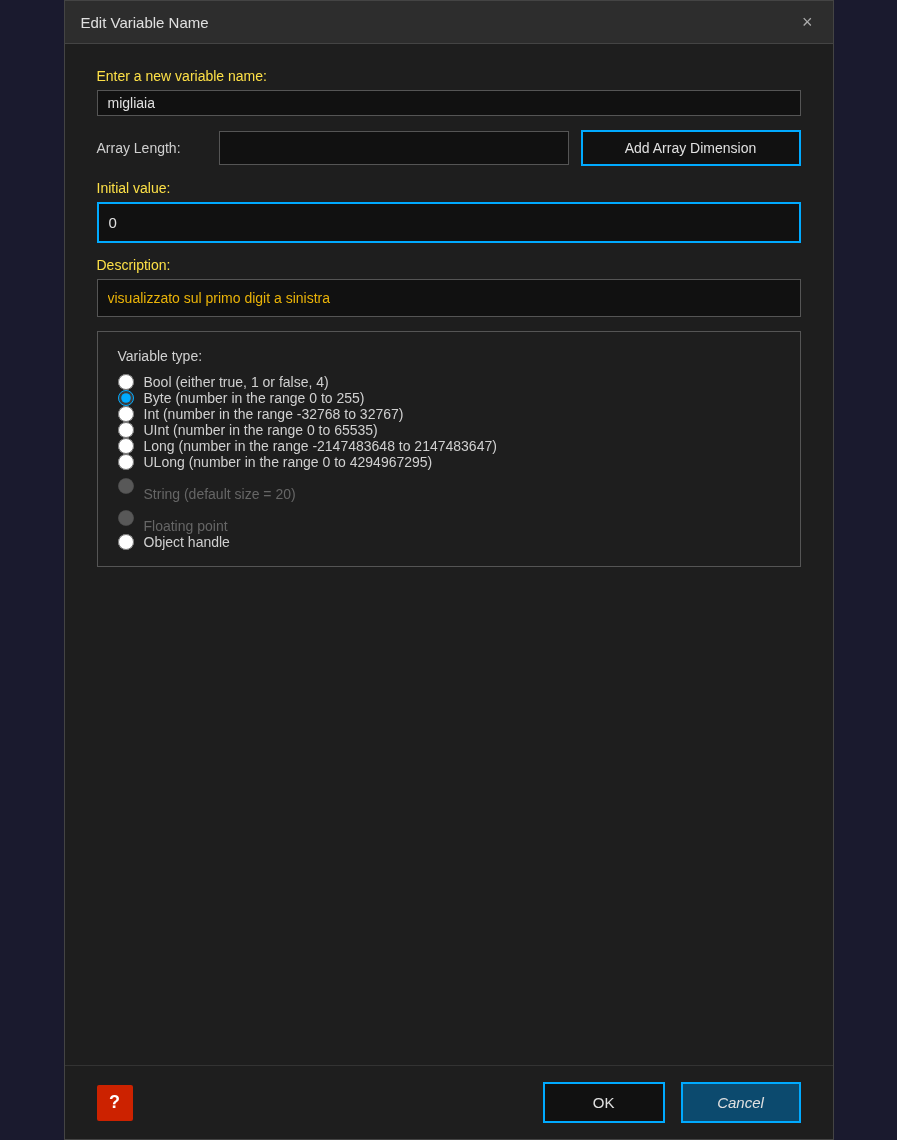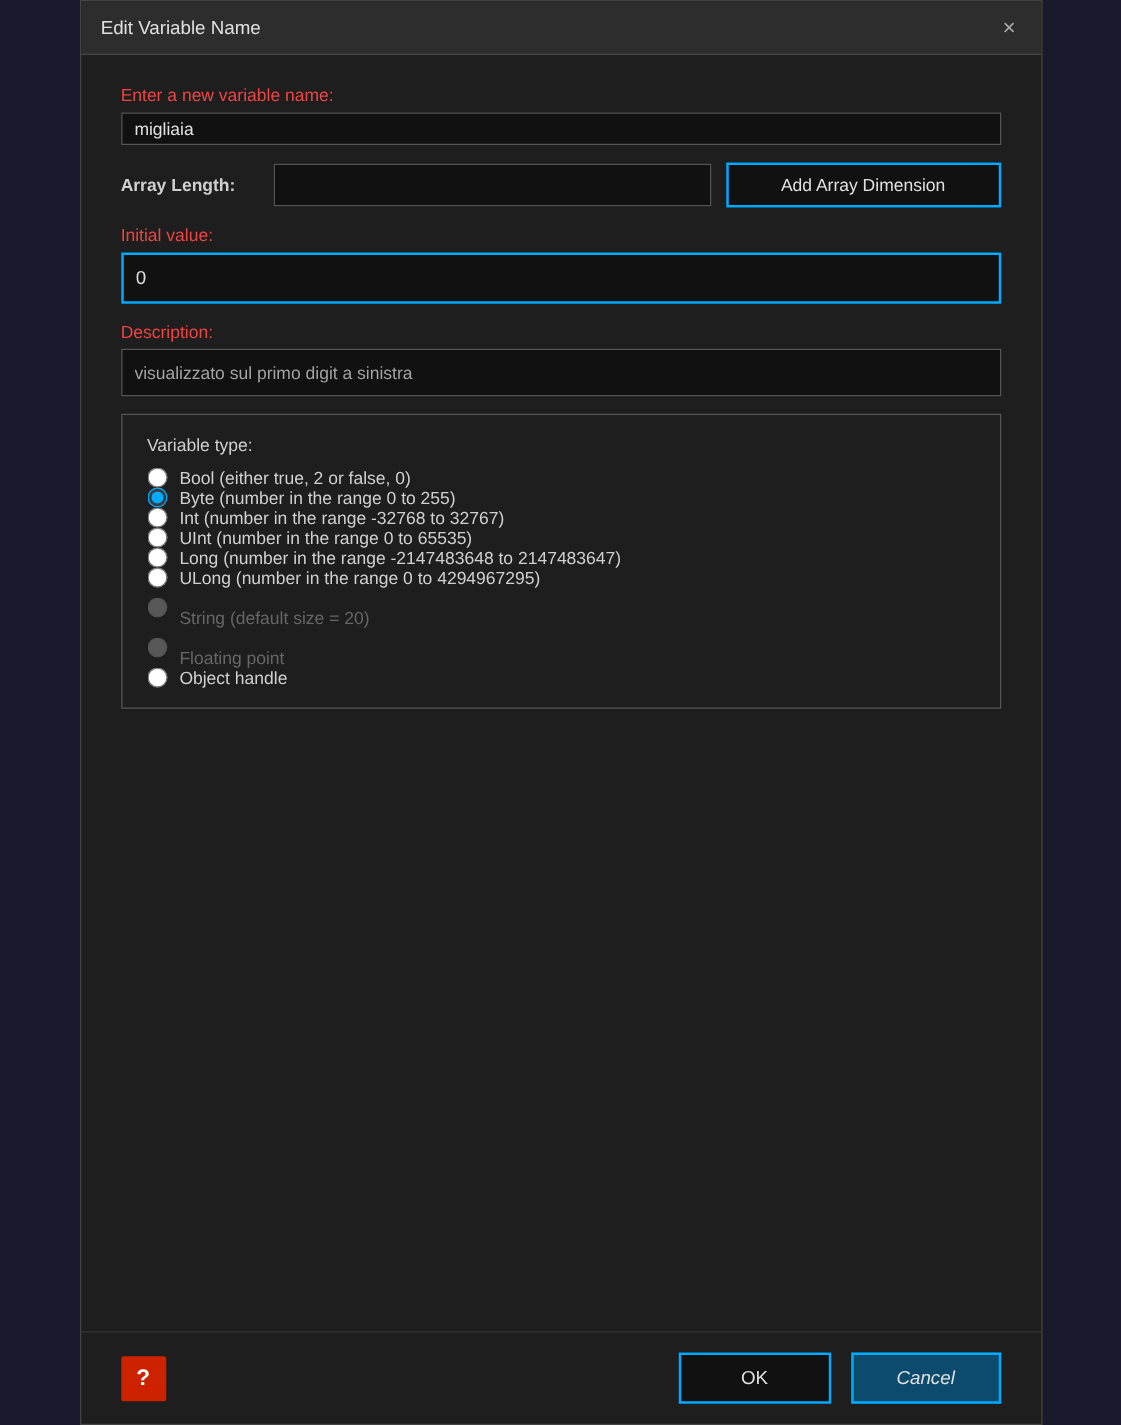--- a/index.html
+++ b/index.html
@@ -55,21 +55,21 @@
 
     .content {
       padding: 24px 32px;
       flex: 1;
       display: flex;
       flex-direction: column;
       gap: 14px;
     }
 
     .label {
-      color: #ef4444;
+      color: #fde047;
       font-size: 14px;
       margin-bottom: 6px;
     }
 
     .text-input {
       background: #111;
       border: 1px solid #555;
       color: #e0e0e0;
       font-size: 14px;
       padding: 4px 10px;
@@ -81,21 +81,20 @@
       display: flex;
       align-items: center;
       gap: 12px;
     }
 
     .array-label {
       color: #d0d0d0;
       font-size: 14px;
       white-space: nowrap;
       min-width: 110px;
-      font-weight: bold;
     }
 
     .array-length-input {
       background: #111;
       border: 1px solid #555;
       color: #e0e0e0;
       font-size: 14px;
       padding: 8px 10px;
       flex: 1;
       outline: none;
@@ -118,21 +117,21 @@
       color: #e0e0e0;
       font-size: 15px;
       padding: 10px 10px;
       width: 100%;
       outline: none;
     }
 
     .description-input {
       background: #111;
       border: 1px solid #555;
-      color: #a3a3a3;
+      color: #eab308;
       font-size: 14px;
       padding: 10px 10px;
       width: 100%;
       outline: none;
     }
 
     .variable-type-group {
       border: 1px solid #555;
       padding: 16px 20px;
       display: flex;
@@ -267,21 +266,21 @@
       <div class="label">Description:</div>
       <input class="description-input" type="text" value="visualizzato sul primo digit a sinistra" style="">
     </div>
 
     <div class="variable-type-group">
       <div class="variable-type-legend">Variable type:</div>
 
       <div id="radio-options-container">
           <div class="radio-option">
             <input type="radio" name="variable-type" id="opt-bool" style="">
-            <label for="opt-bool">Bool (either true, 2 or false, 0)</label>
+            <label for="opt-bool">Bool (either true, 1 or false, 4)</label>
           </div>
           <div class="radio-option">
             <input type="radio" name="variable-type" id="opt-byte" checked="" style="">
             <label for="opt-byte">Byte (number in the range 0 to 255)</label>
           </div>
           <div class="radio-option">
             <input type="radio" name="variable-type" id="opt-int" style="">
             <label for="opt-int">Int (number in the range -32768 to 32767)</label>
           </div>
           <div class="radio-option">

